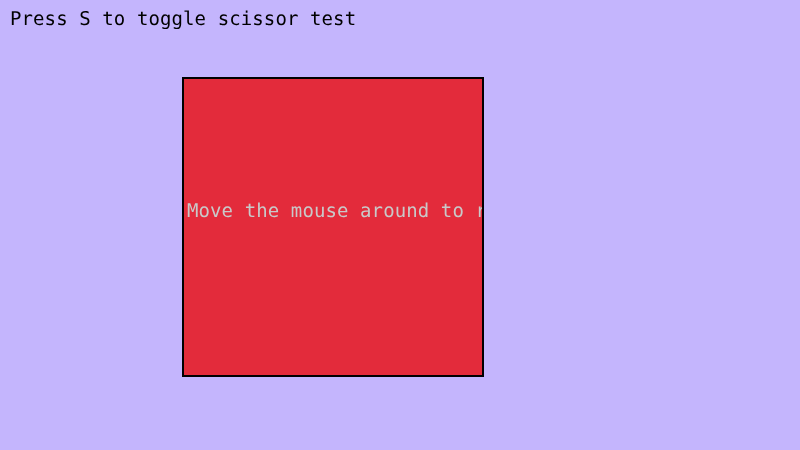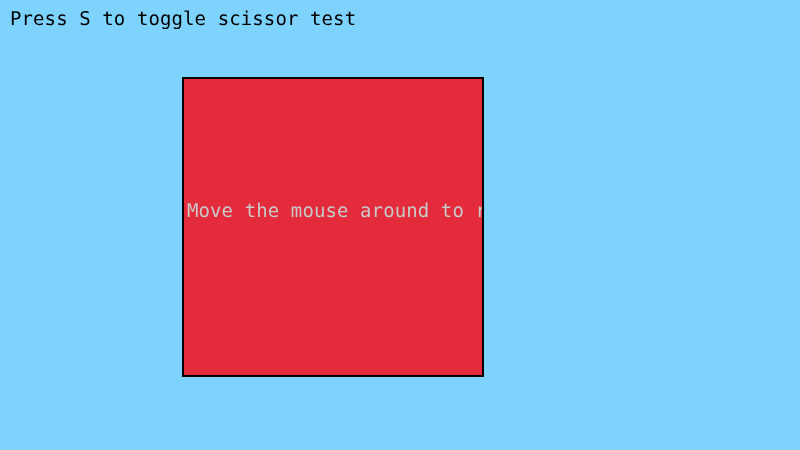--- a/index.html
+++ b/index.html
@@ -11,21 +11,21 @@
     width: 800px;
     height: 450px;
     overflow: hidden;
     font-family: "DejaVu Sans Mono", monospace;
   }
 
   #app {
     position: relative;
     width: 800px;
     height: 450px;
-    background: #7dd3fc;
+    background: #c4b5fd;
     overflow: hidden;
   }
 
   
   #hint-text {
     position: absolute;
     left: 10px;
     top: 8px;
     font-family: "DejaVu Sans Mono", monospace;
     font-size: 19px;

